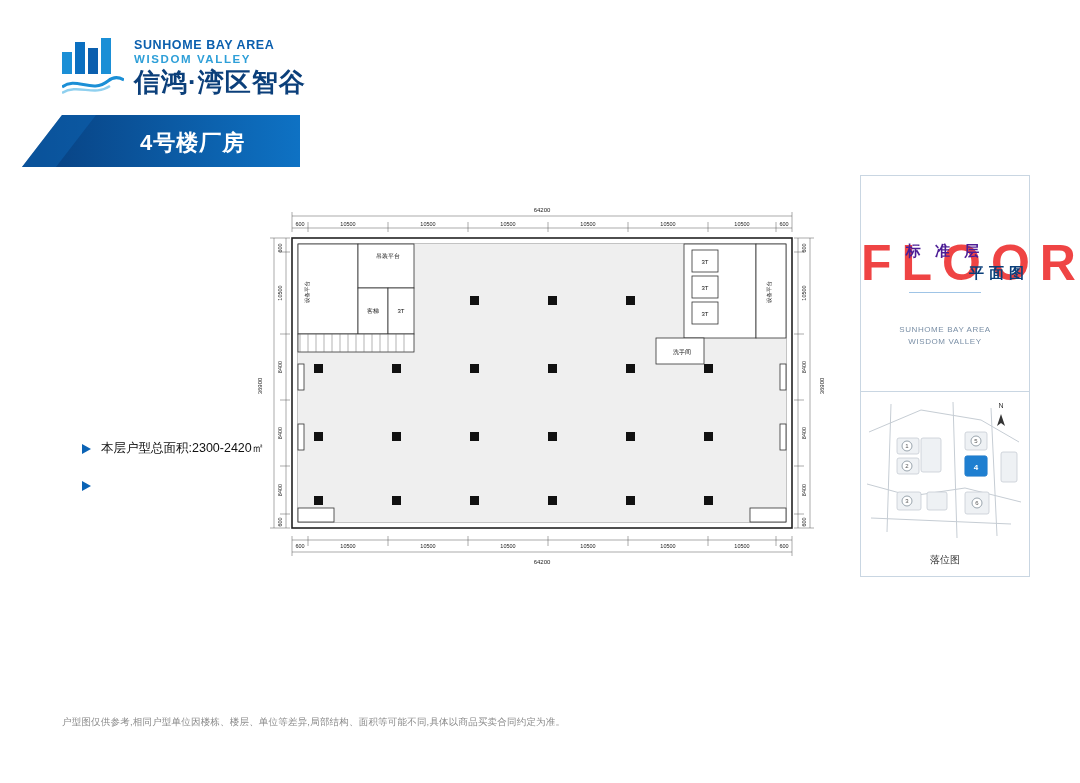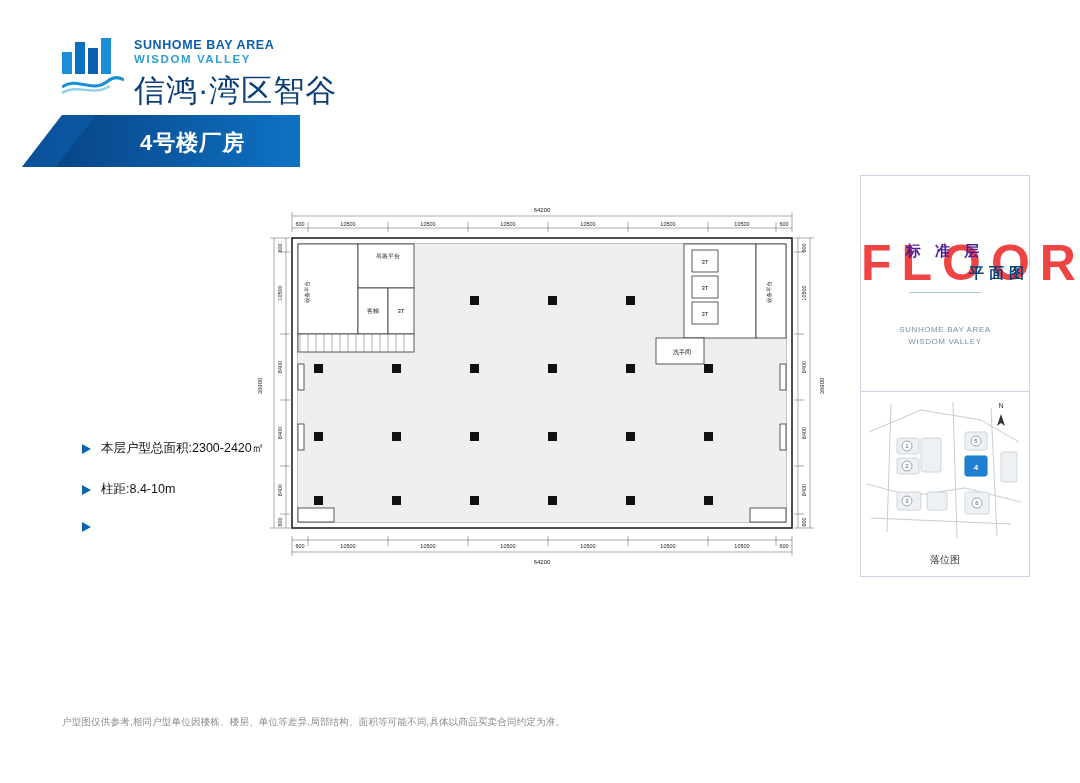--- a/index.html
+++ b/index.html
@@ -16,21 +16,21 @@
   .logo-mark{position:relative;width:62px;height:58px;}
   .bar{position:absolute;bottom:22px;background:#0b5fae;}
   .b1{left:0;width:10px;height:22px;background:#1b8fd6;}
   .b2{left:13px;width:10px;height:32px;background:#0b6fc0;}
   .b3{left:26px;width:10px;height:26px;background:#0b5fae;}
   .b4{left:39px;width:10px;height:36px;background:#1b8fd6;}
   .wave{position:absolute;left:0;bottom:2px;width:62px;height:20px;}
   .logo-text{margin-left:10px;}
   .logo-en1{font-size:12.5px;font-weight:bold;color:#0b5fae;letter-spacing:.6px;line-height:14px;}
   .logo-en2{font-size:11.5px;font-weight:bold;color:#2e9fd8;letter-spacing:1.6px;line-height:14px;}
-  .logo-cn{font-size:31px;font-weight:normal;color:#0b3f7a;letter-spacing:1px;line-height:30px;margin-top:10px;}
+  .logo-cn{font-size:26px;font-weight:bold;color:#0b3f7a;letter-spacing:1px;line-height:30px;margin-top:1px;}
   
   .banner{position:absolute;left:0;top:115px;width:300px;height:60px;}
   .banner-bg{position:absolute;inset:0;}
   .banner-title{position:absolute;left:140px;top:13px;color:#fff;font-size:22px;font-weight:bold;letter-spacing:1px;}
   
   .specs{position:absolute;left:50px;top:440px;width:300px;}
   .spec{display:flex;align-items:center;margin-bottom:24px;font-size:12.5px;color:#111;padding-left:32px;}
   .tri{width:0;height:0;border-left:9px solid #0b63b5;border-top:5.5px solid transparent;border-bottom:5.5px solid transparent;margin-right:10px;flex:none;}
   
   .plan{position:absolute;left:252px;top:196px;width:580px;height:380px;}
@@ -81,24 +81,20 @@
     <polygon points="0,0 62,0 22,52 0,52" fill="#ffffff"></polygon>
     <polygon points="62,0 96,0 56,52 22,52" fill="#0d63b0" opacity="0.55"></polygon>
   </svg>
   <div class="banner-title">4号楼厂房</div>
 </div>
 
 <div class="specs">
   <div class="spec">
     <div class="tri"></div>
     <span>本层户型总面积:2300-2420㎡</span>
-  </div>
-  <div class="spec">
-    <div class="tri"></div>
-    <span>柱距:8.4-10m</span>
   </div>
   <div class="spec">
     <div class="tri"></div>
   </div>
 </div>
 
 <div class="plan">
 <svg width="580" height="380" viewBox="0 0 580 380">
   <g stroke="#333" fill="none" stroke-width="0.7">
 

